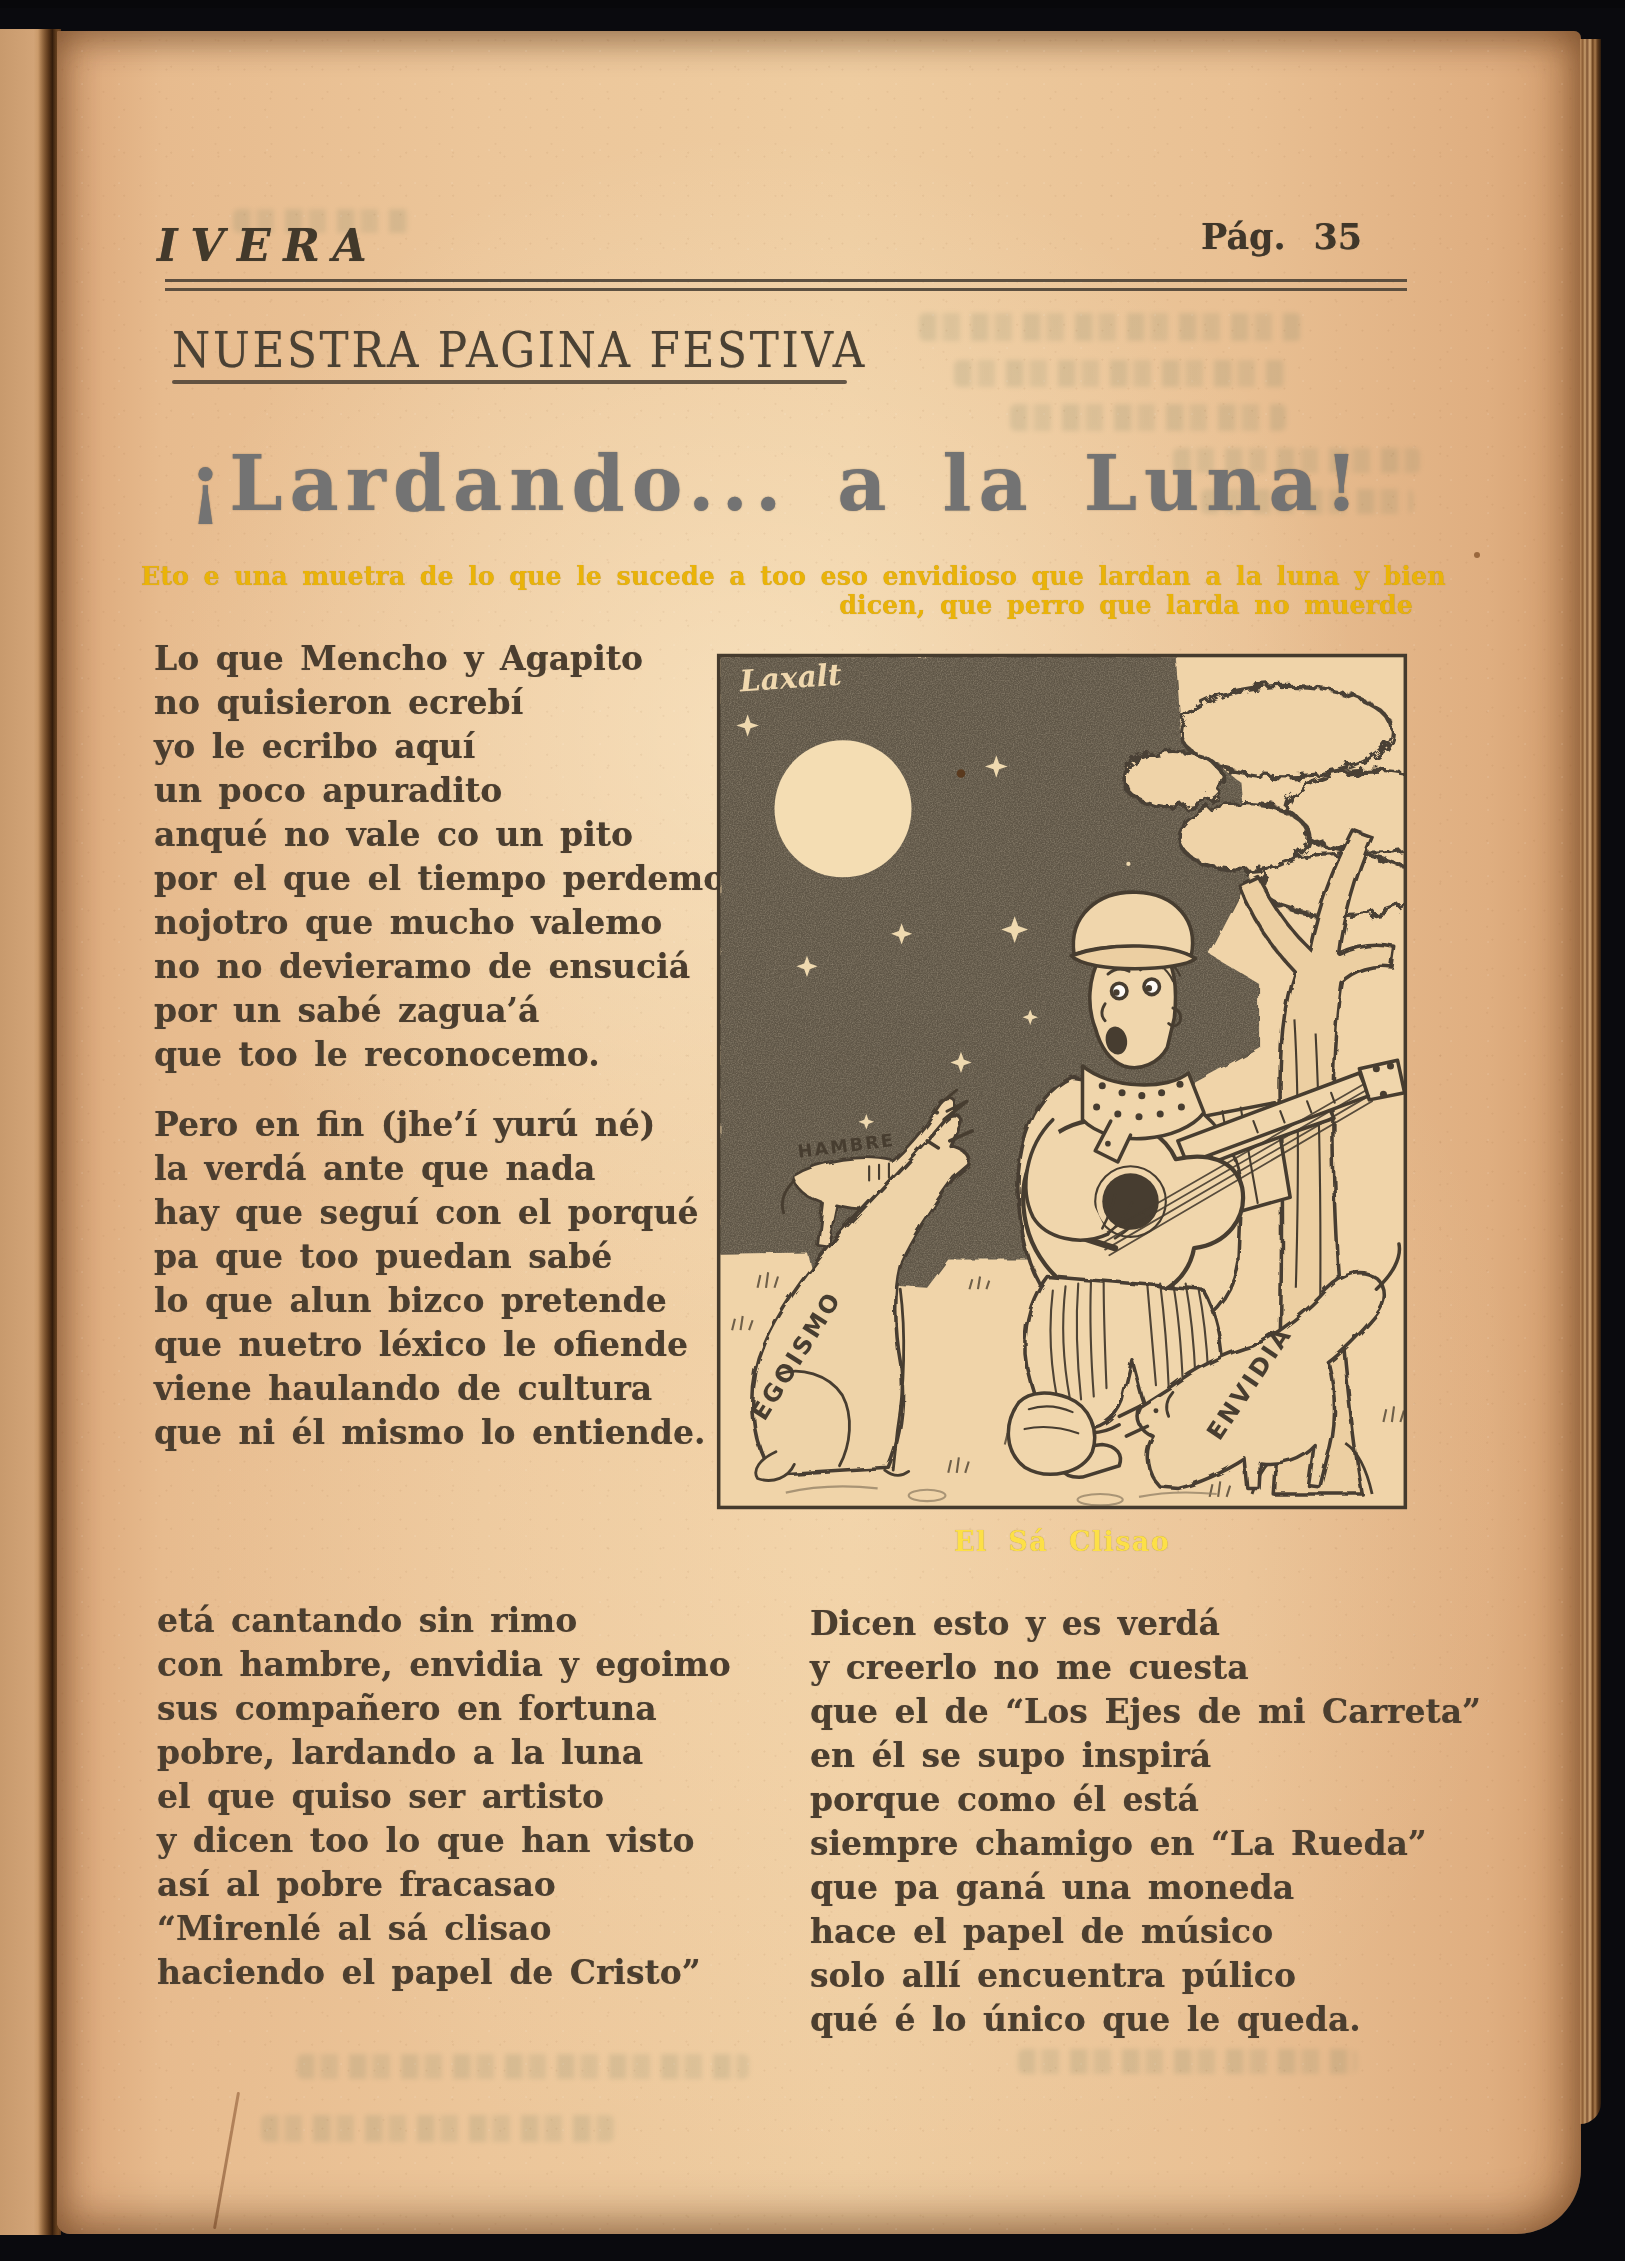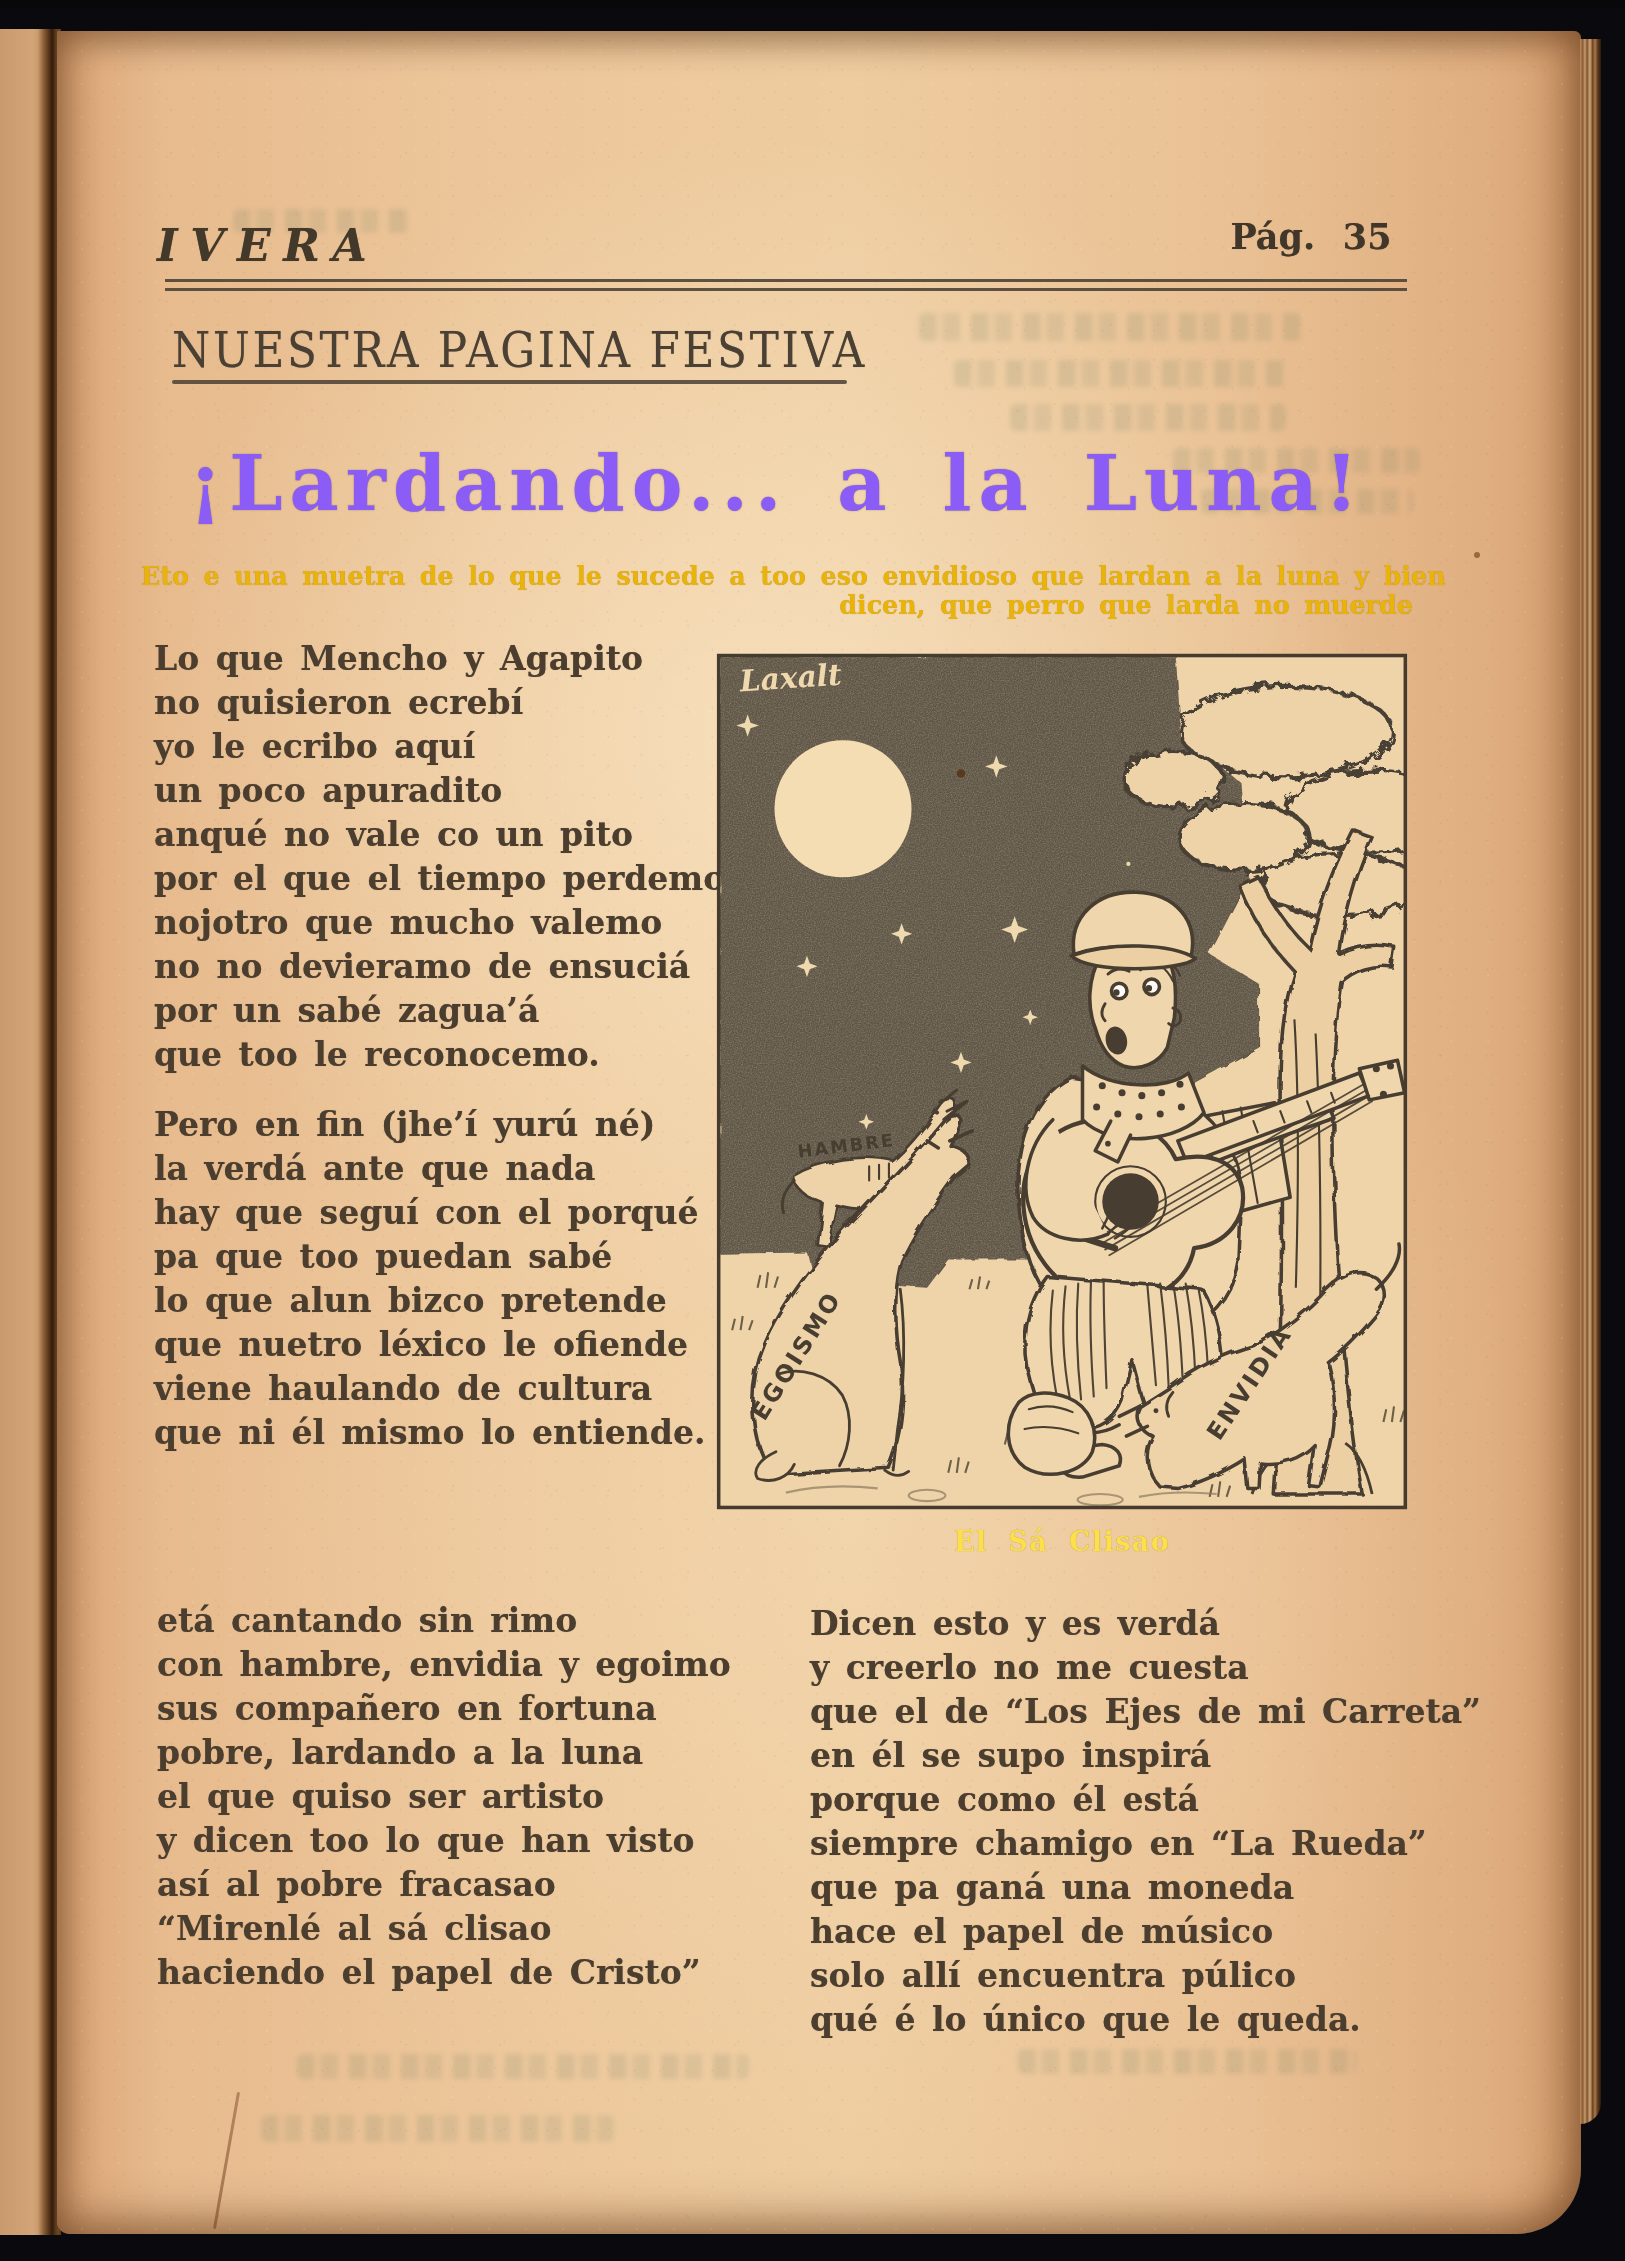--- a/index.html
+++ b/index.html
@@ -41,39 +41,39 @@
   .stack {
     position:absolute; left:1580px; top:31px; width:21px; height:2085px;
     border-bottom-right-radius:27px;
     background:linear-gradient(90deg,#bd8d5f 0,#8a5c34 2.8px,#c99f6e 5px,#7d5130 7px,#d2a776 10px,#6b421f 12.7px,#a87a4c 15px,#5e3a1c 17.7px,#2c1b0d 21px);
   }
   .masthead {
     position:absolute; left:157px; top:212px; font-style:italic; font-weight:bold;
     font-size:44px; letter-spacing:12.7px; color:#42392b; text-shadow:0 0 0.7px rgba(66,57,43,.6);
   }
   .pagenum {
-    position:absolute; left:1201px; top:208px; width:220px; text-align:center;
+    position:absolute; left:1201px; top:208px; width:220px; text-align:left;
     font-weight:bold; font-size:35px; word-spacing:15.5px; color:#40372a; text-shadow:0 0 0.7px rgba(66,57,43,.6);
   }
   .rule-double {
     position:absolute; left:165px; top:271px; width:1242px; height:6.4px;
     border-top:3.5px solid #4a4034; border-bottom:3.5px solid #4a4034; opacity:.88;
   }
   .section-title {
     position:absolute; left:172px; top:314px; font-size:45px; letter-spacing:2.8px;
     color:#4a4134; transform:scale(.97,1.08); transform-origin:left top;
     text-shadow:0 0 0.7px rgba(74,65,52,.5); white-space:nowrap;
   }
   .section-underline {
     position:absolute; left:172px; top:372px; width:675px; height:4.2px; background:#4a4034; opacity:.85; border-radius:2.1px;
   }
   .big-title {
     position:absolute; left:141px; top:431px; width:1272px; text-align:center;
     font-weight:bold; font-size:76px; letter-spacing:7px; word-spacing:15.5px;
-    color:#8b5cf6; white-space:nowrap; text-shadow:0 0 1.4px rgba(69,58,43,.55);
+    color:#737373; white-space:nowrap; text-shadow:0 0 1.4px rgba(69,58,43,.55);
   }
   .subtitle { position:absolute; left:141px; width:1272px; text-align:right;
     font-weight:bold; font-size:25.4px; word-spacing:5.7px; color:#eab308; white-space:nowrap;
     text-shadow:0 0 0.7px rgba(76,63,48,.5); }
   .sub1 { top:553px; }
   .sub2 { top:582px; }
   .stanza { position:absolute; font-weight:bold; font-size:33px; color:#4b3e2f;
     text-shadow:0 0 0.7px rgba(75,62,47,.55); word-spacing:5px; }
   .pline { height:44px; line-height:44px; white-space:nowrap; }
   .caption {

